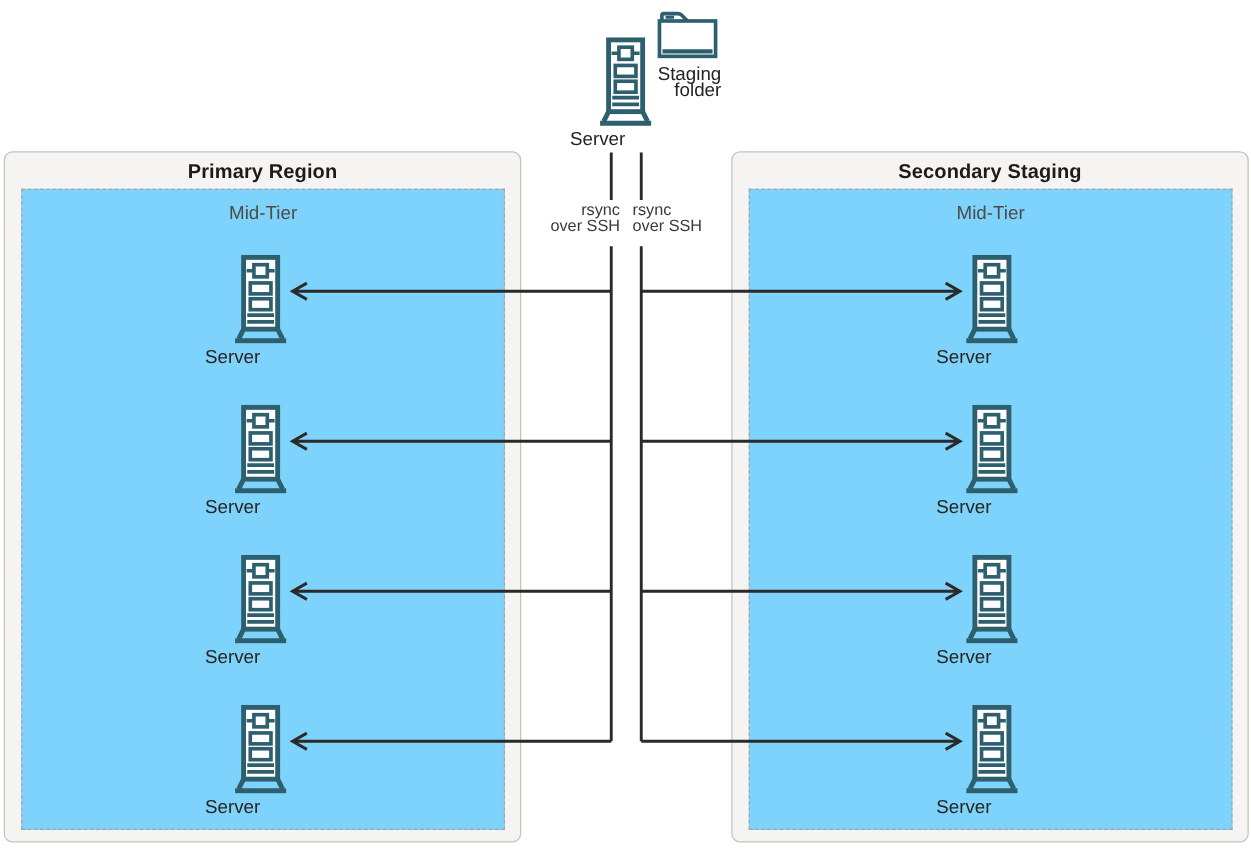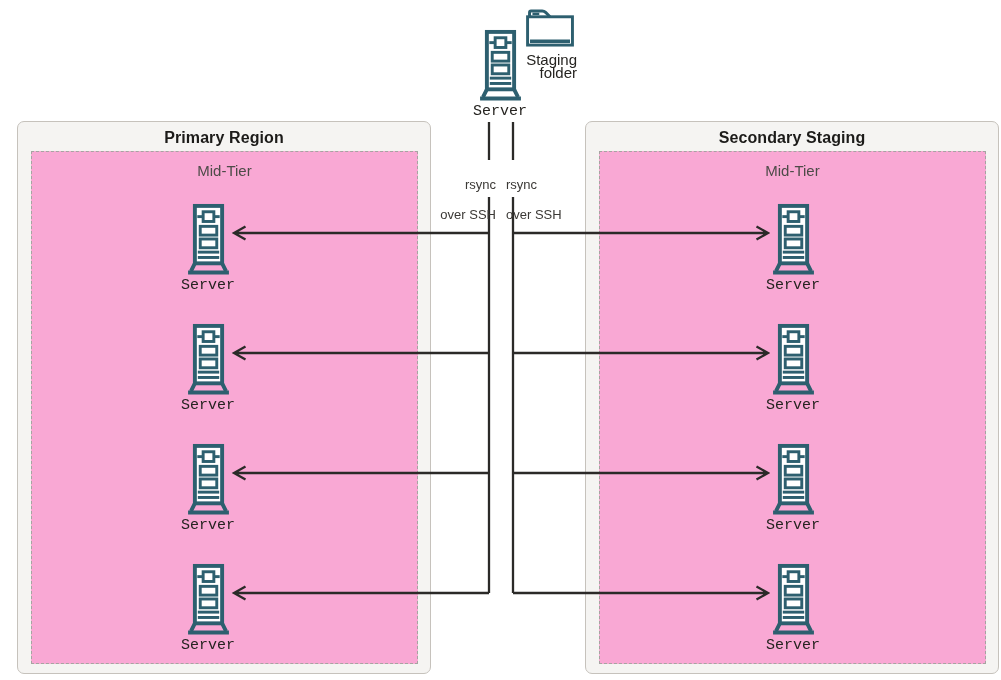--- a/index.html
+++ b/index.html
@@ -14,46 +14,46 @@
     --sync-text:#3b3936;
   }
   *{margin:0;padding:0;box-sizing:border-box;}
   html,body{background:#fff;}
   body{font-family:"Liberation Sans","DejaVu Sans",sans-serif;}
   .canvas{position:relative;width:1001px;height:680px;background:#fff;overflow:hidden;}
 
   
   .region{position:absolute;top:121px;width:414px;height:553px;
           background:var(--region-bg);border:1px solid var(--region-border);border-radius:7px;}
-  .region.primary{left:17px;}
+  .region.primary{left:3px;}
   .region.secondary{left:585px;}
   .region-title{padding-top:7px;text-align:center;font-size:16px;font-weight:bold;
                 color:var(--title-text);letter-spacing:.1px;}
   .midtier{position:absolute;left:13px;top:29px;width:387px;height:513px;
-           background:#f9a8d4;border:1px dashed var(--dashed-border);}
+           background:#7dd3fc;border:1px dashed var(--dashed-border);}
   .tier-label{padding-top:10px;text-align:center;font-size:15px;color:var(--tier-text);}
 
   
   .overlay{position:absolute;left:0;top:0;z-index:2;pointer-events:none;}
   .overlay path, .overlay line{stroke:var(--line);stroke-width:2.3;fill:none;}
 
   
-  .node{position:absolute;width:88px;text-align:center;z-index:3;color:var(--icon);font-family:Liberation Mono, monospace;}
+  .node{position:absolute;width:88px;text-align:left;z-index:3;color:var(--icon);}
   .node svg{display:block;margin:0 auto;}
   .node-label{display:block;margin-top:2px;font-size:15px;color:var(--label-text);}
 
   .folder-node{position:absolute;left:523px;top:8px;width:54px;text-align:right;z-index:3;color:var(--icon);}
   .folder-node svg{display:block;margin:0 auto;}
   .folder-label{margin-top:5px;font-size:15px;line-height:13px;color:var(--label-text);white-space:nowrap;}
   .folder-label span{display:block;}
 
   
   .sync-label{position:absolute;top:161px;width:150px;font-size:13px;line-height:13px;
               color:var(--sync-text);z-index:3;}
-  .sync-label span{display:block;margin-top:17px;}
+  .sync-label span{display:block;}
   .sync-label.left{left:346px;text-align:right;}
   .sync-label.right{left:506px;text-align:left;}
 </style>
 </head>
 <body>
 
 <svg width="0" height="0" style="position:absolute" aria-hidden="true">
   <defs>
     <g id="sym-server">
       <rect x="8" y="3" width="28" height="59" fill="#fff" stroke="currentColor" stroke-width="4"></rect>

